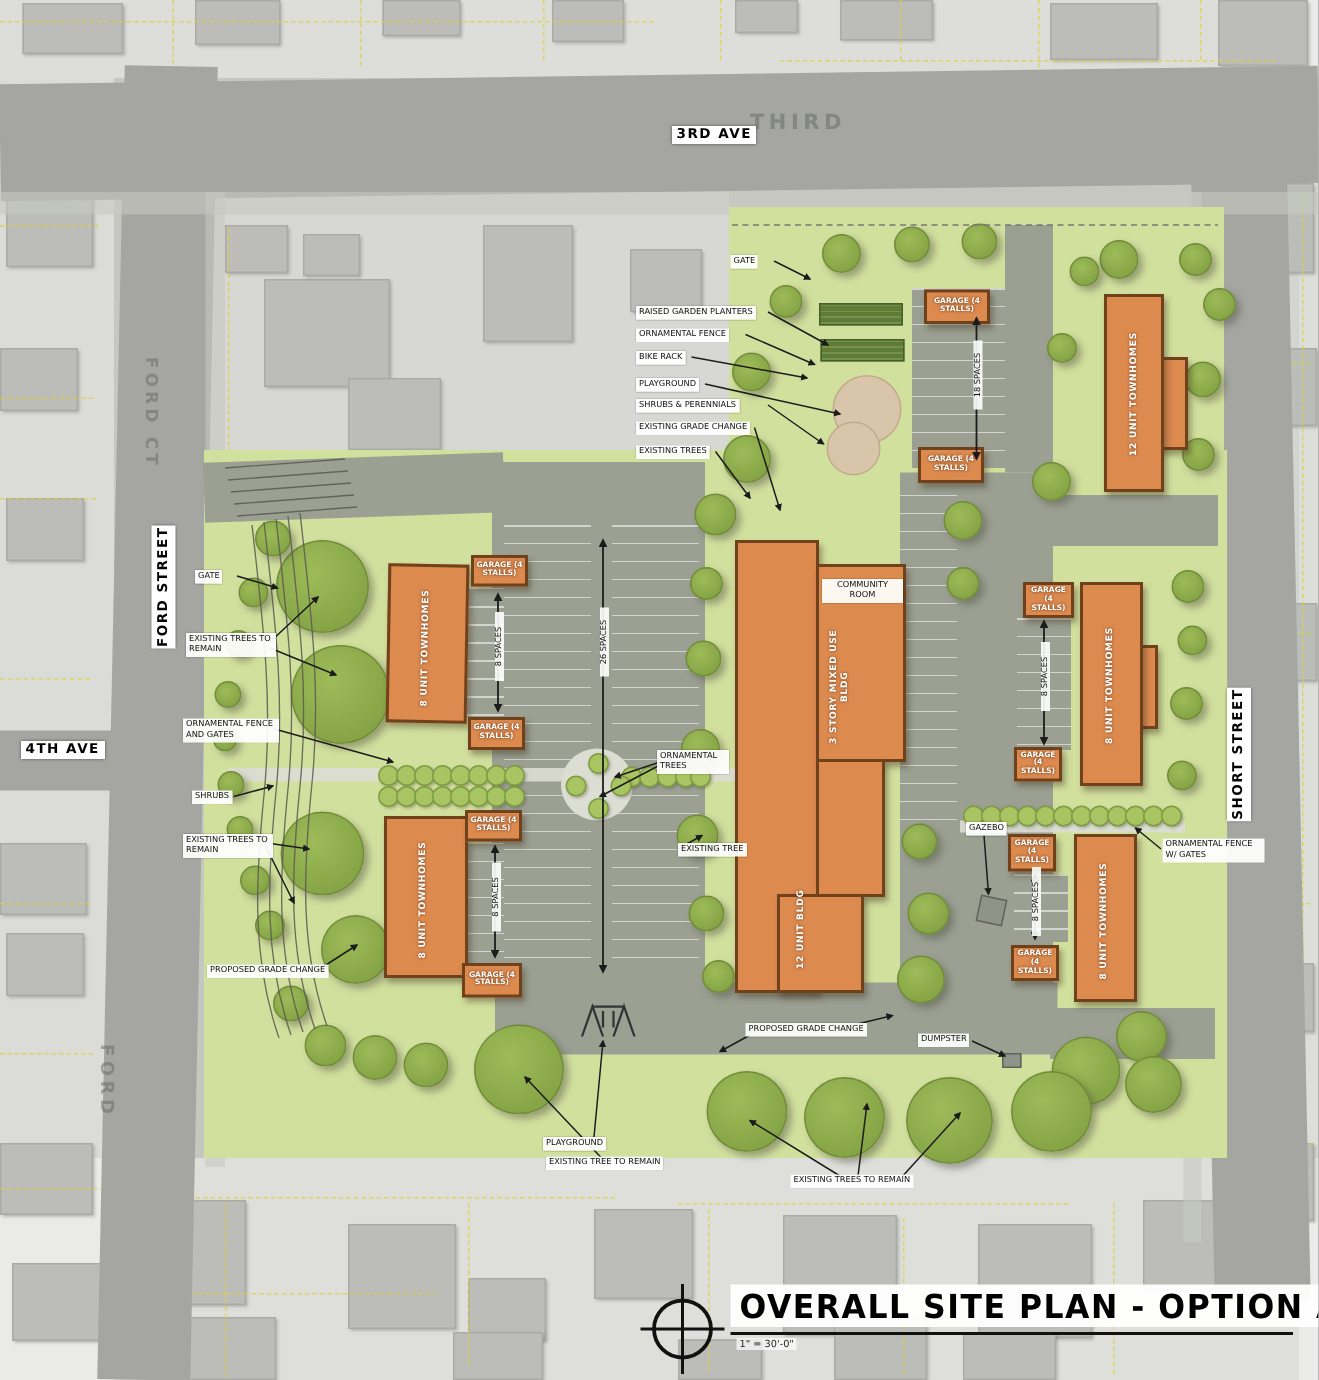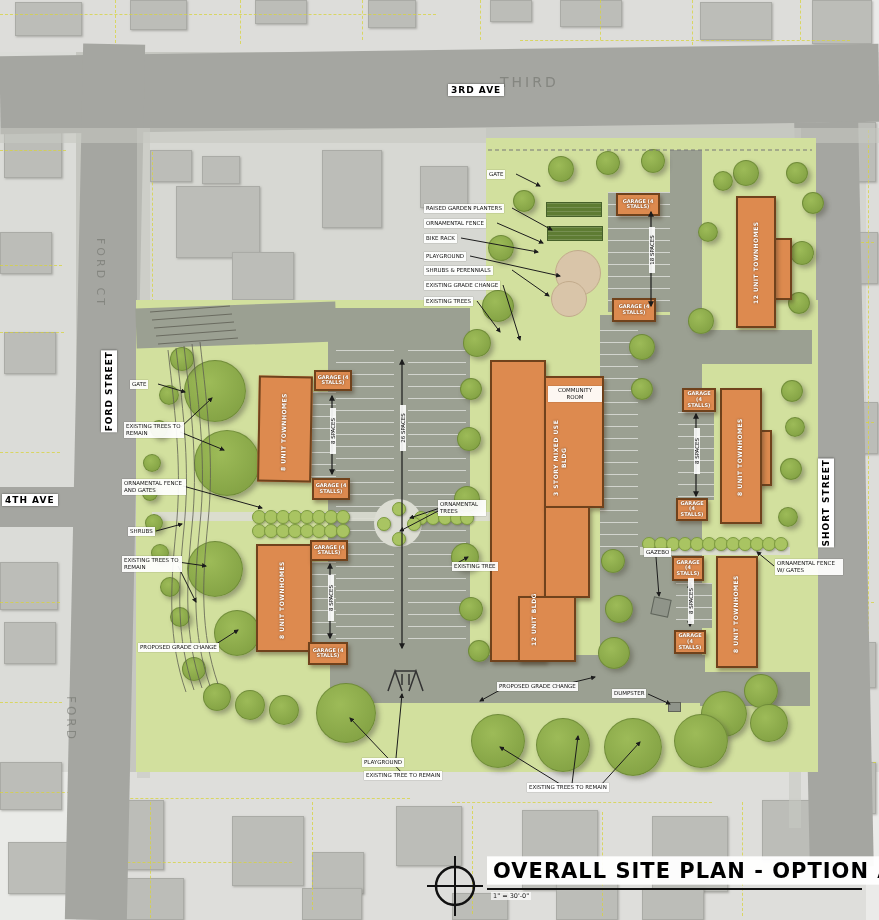--- a/index.html
+++ b/index.html
@@ -30,21 +30,21 @@
   .blbl{position:absolute;color:#fff;font-weight:bold;font-size:6px;line-height:1.3;text-align:center;
         writing-mode:vertical-rl;transform:rotate(180deg);letter-spacing:.5px;
         text-shadow:0 0 2px rgba(60,30,5,.8);z-index:30;}
   .glbl{position:absolute;color:#fff;font-weight:bold;font-size:5px;line-height:1.15;text-align:center;
         width:100%;top:50%;left:0;transform:translateY(-50%);text-shadow:0 0 2px rgba(60,30,5,.9);}
   .dimlbl{position:absolute;background:rgba(255,255,255,.9);color:#111;font-size:5.5px;text-align:center;
           width:46px;transform:rotate(-90deg);z-index:35;}
   .streetlbl{position:absolute;background:#fff;color:#000;font-weight:bold;font-size:9px;
              padding:1px 3px;letter-spacing:1px;z-index:45;box-shadow:0 0 2px rgba(0,0,0,.5);}
   .vstreet{writing-mode:vertical-rl;transform:rotate(180deg);}
-  .faintlbl{position:absolute;color:rgba(100,102,95,.5);font-weight:normal;letter-spacing:3px;z-index:6;}
+  .faintlbl{position:absolute;color:rgba(100,102,95,.5);font-weight:bold;letter-spacing:3px;z-index:6;}
   .vfaint{writing-mode:vertical-rl;}
   #titlebox{position:absolute;left:487px;top:857px;z-index:50;}
   #titletext{background:rgba(255,255,255,.95);color:#000;font-weight:bold;font-size:21px;
              letter-spacing:1px;padding:2px 8px 1px 6px;font-family:"DejaVu Sans",sans-serif;
              transform:scaleY(1.05);white-space:nowrap;}
   #titleline{position:absolute;left:487px;top:888px;width:375px;border-top:2.5px solid #111;z-index:50;}
   #scaletext{position:absolute;left:491px;top:892px;font-size:6.5px;color:#222;
              background:rgba(255,255,255,.7);padding:0 2px;z-index:50;}
   svg.overlay{position:absolute;left:0;top:0;z-index:25;pointer-events:none;}
   .gazebo{position:absolute;background:#8f9489;border:1px solid #5f645a;transform:rotate(12deg);z-index:20;}
@@ -422,21 +422,21 @@
   <div class="chip" style="left:362px;top:758px">PLAYGROUND</div>
   <div class="chip" style="left:364px;top:771px">EXISTING TREE TO REMAIN</div>
   <div class="chip" style="left:527px;top:783px">EXISTING TREES TO REMAIN</div>
 
   <div class="chip wrap" style="left:775px;top:559px;width:64px">ORNAMENTAL FENCE W/ GATES</div>
 
   <div class="streetlbl" style="left:448px;top:84px">3RD AVE</div>
   <div class="faintlbl" style="left:500px;top:74px;font-size:14px">THIRD</div>
   <div class="faintlbl vfaint" style="left:94px;top:238px;font-size:11px">FORD CT</div>
   <div class="streetlbl vstreet" style="left:101px;top:350px">FORD STREET</div>
-  <div class="streetlbl" style="left:2px;top:494px">4TH AVE</div>
+  <div class="streetlbl" style="left:14px;top:494px">4TH AVE</div>
   <div class="faintlbl vfaint" style="left:64px;top:696px;font-size:12px">FORD</div>
   <div class="streetlbl vstreet" style="left:818px;top:458px">SHORT STREET</div>
 
   <div id="titlebox">
     <div id="titletext">OVERALL SITE PLAN - OPTION A</div>
   </div>
   <div id="titleline"></div>
   <div id="scaletext">1" = 30'-0"</div>
 
 </div>

